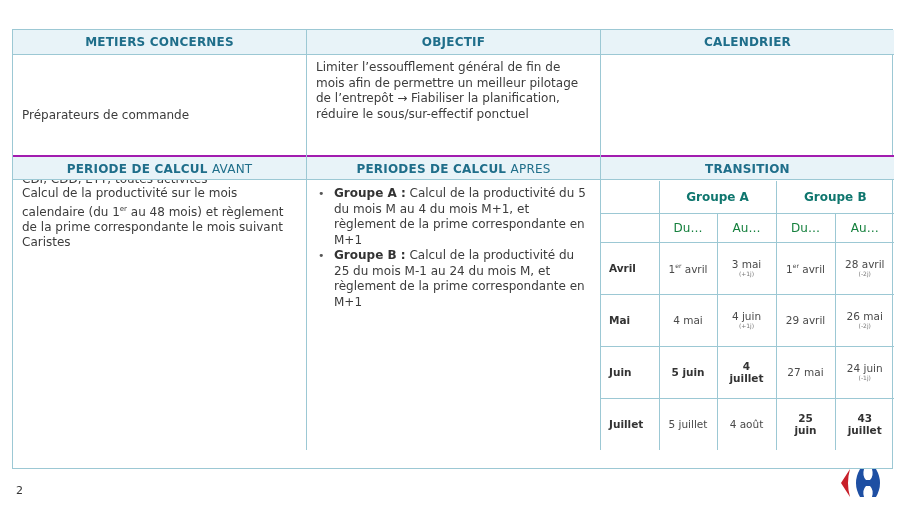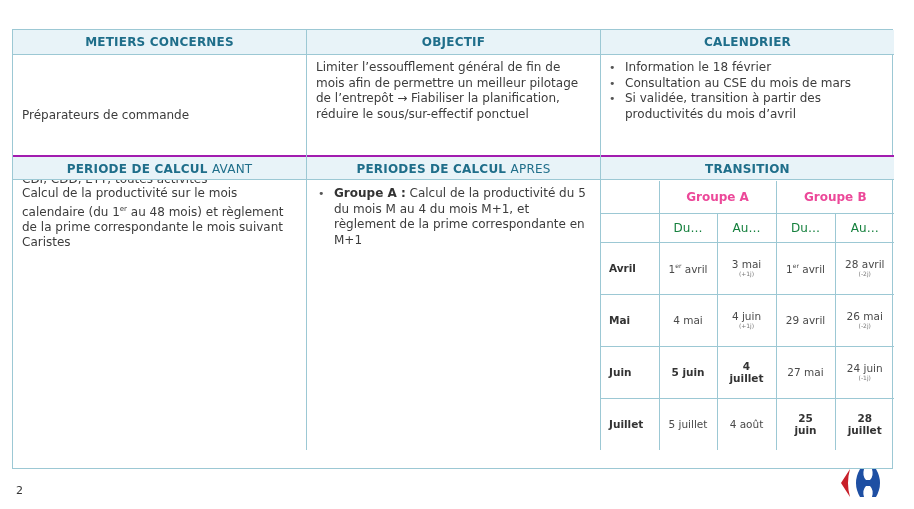--- a/index.html
+++ b/index.html
@@ -37,21 +37,21 @@
     position: absolute; left: 0; top: 176px; width: 293px; height: 245px;
     border-collapse: collapse; font-size: 10.5px; color: #4a4a4a;
   }
   table.trans td {
     border: 1px solid #9cc8d4; text-align: center; vertical-align: middle; padding: 0 2px;
   }
   table.trans tr td:first-child { border-left: none; text-align: left; padding-left: 8px; font-weight: bold; color: #333; }
   table.trans tr td:last-child { border-right: none; }
   table.trans tr:first-child td { border-top: none; }
   table.trans tr:last-child td { border-bottom: none; }
-  table.trans .grp { font-weight: bold; font-size: 12px; color: #ec4899; }
+  table.trans .grp { font-weight: bold; font-size: 12px; color: #0f766e; }
   table.trans .sub { font-size: 12px; color: #15803d; }
   table.trans .note { display: block; font-size: 6px; line-height: 8px; color: #777; }
   table.trans .bold { font-weight: bold; color: #333; }
   table.trans .val { display: block; line-height: 12px; }
 
   .page-num { position: absolute; left: 16px; top: 484px; font-size: 11px; color: #333; }
   .logo { position: absolute; left: 838px; top: 466px; width: 48px; height: 34px; }
 </style>
 </head>
 <body>
@@ -77,33 +77,27 @@
   <div class="col" style="left:294px; top:0; width:294px; height:420px;">
     <div class="hdr hdr-top" style="top:0;">OBJECTIF</div>
     <div class="body-text" style="top:25px; height:100px;">Limiter l’essoufflement général de fin de mois afin de permettre un meilleur pilotage de l’entrepôt → Fiabiliser la planification, réduire le sous/sur-effectif ponctuel</div>
     <div class="hdr hdr-mid" style="top:125px;">
       <span>PERIODES DE CALCUL</span>
       <span class="normal">APRES</span>
     </div>
     <div class="body-text" style="top:151px;">
       <ul class="bullets">
         <li><b>Groupe A :</b><span> Calcul de la productivité du 5 du mois M au 4 du mois M+1, et règlement de la prime correspondante en M+1</span></li>
+        <li><b>Groupe B :</b><span> Calcul de la productivité du 25 du mois M-1 au 24 du mois M, et règlement de la prime correspondante en M+1</span></li>
       </ul>
     </div>
   </div>
 
   <div class="col last" style="left:588px; top:0; width:293px; height:420px;">
     <div class="hdr hdr-top" style="top:0;">CALENDRIER</div>
-    <div class="body-text" style="top:25px; height:100px; padding-left:6px;">
-      <ul class="bullets">
-        <li>Information le 18 février</li>
-        <li>Consultation au CSE du mois de mars</li>
-        <li>Si validée, transition à partir des productivités du mois d’avril</li>
-      </ul>
-    </div>
     <div class="hdr hdr-mid" style="top:125px;">TRANSITION</div>
 
     <table class="trans" style="top:151px; height:269px;">
       <colgroup>
         <col style="width:58px">
           <col style="width:58px">
           <col style="width:59px">
           <col style="width:59px">
           <col style="width:59px">
       </colgroup>
@@ -165,21 +159,21 @@
 
       <tr style="height:52px;">
         <td>Juillet</td>
         <td>5 juillet</td>
         <td>4 août</td>
         <td class="bold">
               <span class="val">25</span>
               <span class="val">juin</span>
             </td>
         <td class="bold">
-              <span class="val">28</span>
+              <span class="val">43</span>
               <span class="val">juillet</span>
             </td>
       </tr>
     </tbody>
       </table>
   </div>
 </div>
 
 <div class="page-num">2</div>
 

